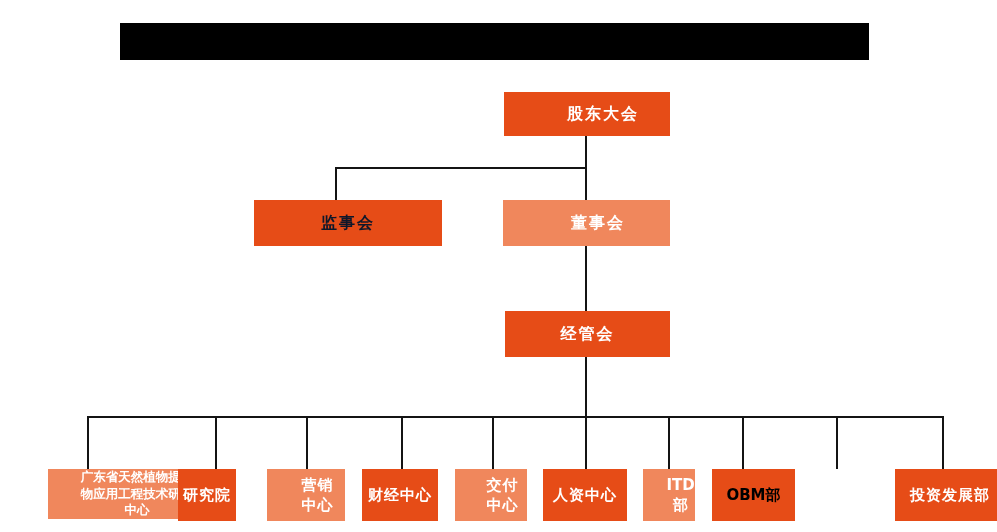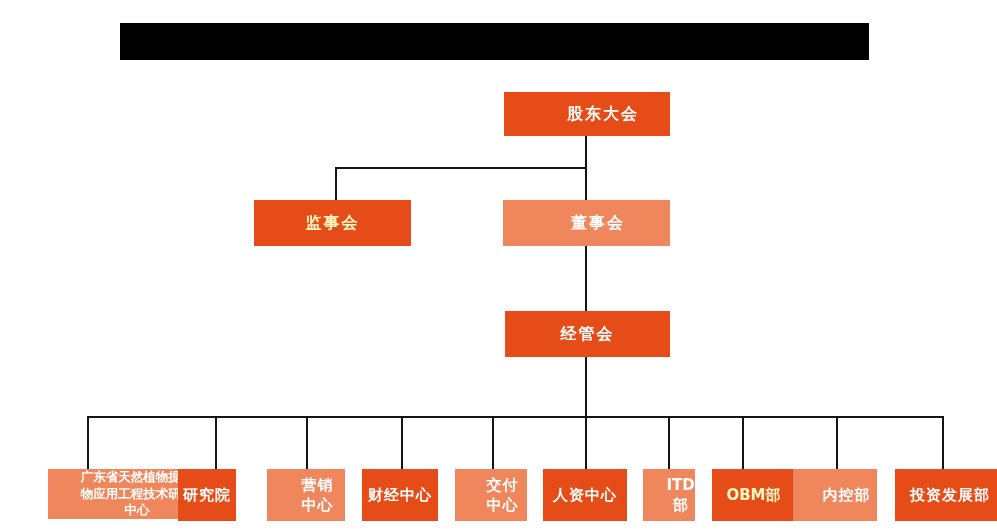--- a/index.html
+++ b/index.html
@@ -54,26 +54,25 @@
     <div class="line" style="left: 215px; top: 416px; width: 2px; height: 53px; background: rgb(20, 20, 20);"></div>
     <div class="line" style="left: 306px; top: 416px; width: 2px; height: 53px; background: rgb(20, 20, 20);"></div>
     <div class="line" style="left: 401px; top: 416px; width: 2px; height: 53px; background: rgb(20, 20, 20);"></div>
     <div class="line" style="left: 492px; top: 416px; width: 2px; height: 53px; background: rgb(20, 20, 20);"></div>
     <div class="line" style="left: 585px; top: 416px; width: 2px; height: 53px; background: rgb(20, 20, 20);"></div>
     <div class="line" style="left: 668px; top: 416px; width: 2px; height: 53px; background: rgb(20, 20, 20);"></div>
     <div class="line" style="left: 742px; top: 416px; width: 2px; height: 53px; background: rgb(20, 20, 20);"></div>
     <div class="line" style="left: 836px; top: 416px; width: 2px; height: 53px; background: rgb(20, 20, 20);"></div>
     <div class="line" style="left: 942px; top: 416px; width: 2px; height: 53px; background: rgb(20, 20, 20);"></div>
     <div class="node primary" style="left: 504px; top: 92px; width: 166px; height: 44px; font-size: 16px; letter-spacing: 2px; background: rgb(230, 76, 23); color: rgb(255, 255, 255); padding-left: 36px;">股东大会</div>
-    <div class="node primary" style="left: 254px; top: 200px; width: 157px; height: 46px; font-size: 16px; letter-spacing: 2px; background: rgb(230, 76, 23); color: #fef9c3;">监事会</div>
+    <div class="node primary" style="left: 254px; top: 200px; width: 188px; height: 46px; font-size: 16px; letter-spacing: 2px; background: rgb(230, 76, 23); color: #0f172a;">监事会</div>
     <div class="node secondary" style="left: 503px; top: 200px; width: 167px; height: 46px; font-size: 16px; letter-spacing: 2px; background: rgb(240, 135, 92); color: rgb(255, 255, 255);">董事会</div>
     <div class="node primary" style="left: 505px; top: 311px; width: 165px; height: 46px; font-size: 16px; letter-spacing: 2px; background: rgb(230, 76, 23); color: rgb(255, 255, 255);">经管会</div>
     <div class="node secondary" style="left: 5px; top: 469px; width: 155px; height: 50px; font-size: 12.5px; letter-spacing: 0px; background: rgb(240, 135, 92); color: rgb(255, 255, 255); margin-left: 43px;">广东省天然植物提取物应用工程技术研究中心</div>
     <div class="node primary" style="left: 178px; top: 469px; width: 58px; height: 52px; font-size: 15px; letter-spacing: 1px; background: rgb(230, 76, 23); color: rgb(255, 255, 255);">研究院</div>
     <div class="node secondary" style="left: 267px; top: 469px; width: 78px; height: 52px; font-size: 15px; letter-spacing: 1px; background: rgb(240, 135, 92); color: rgb(255, 255, 255);">营销中心</div>
     <div class="node primary" style="left: 362px; top: 469px; width: 76px; height: 52px; font-size: 15px; letter-spacing: 1px; background: rgb(230, 76, 23); color: rgb(255, 255, 255);">财经中心</div>
     <div class="node secondary" style="left: 455px; top: 469px; width: 72px; height: 52px; font-size: 15px; letter-spacing: 1px; background: rgb(240, 135, 92); color: rgb(255, 255, 255);">交付中心</div>
     <div class="node primary" style="left: 543px; top: 469px; width: 84px; height: 52px; font-size: 15px; letter-spacing: 1px; background: rgb(230, 76, 23); color: rgb(255, 255, 255);">人资中心</div>
     <div class="node secondary" style="left: 643px; top: 469px; width: 52px; height: 52px; font-size: 15px; letter-spacing: 0px; background: rgb(240, 135, 92); color: rgb(255, 255, 255);">ITD部</div>
-    <div class="node primary" style="left: 712px; top: 469px; width: 83px; height: 52px; font-size: 15px; letter-spacing: 0px; background: rgb(230, 76, 23); color: #fef9c3;">OBM部</div>
-    <div class="node secondary" style="left: 793px; top: 469px; width: 84px; height: 52px; font-size: 15px; letter-spacing: 1px; background: rgb(240, 135, 92); color: rgb(255, 255, 255);">内控部</div>
+    <div class="node primary" style="left: 712px; top: 469px; width: 83px; height: 52px; font-size: 15px; letter-spacing: 0px; background: rgb(230, 76, 23); color: #000000;">OBM部</div>
     <div class="node primary" style="left: 895px; top: 469px; width: 110px; height: 52px; font-size: 15px; letter-spacing: 1px; background: rgb(230, 76, 23); color: rgb(255, 255, 255);">投资发展部</div>
   </div>
 
 </body></html>

